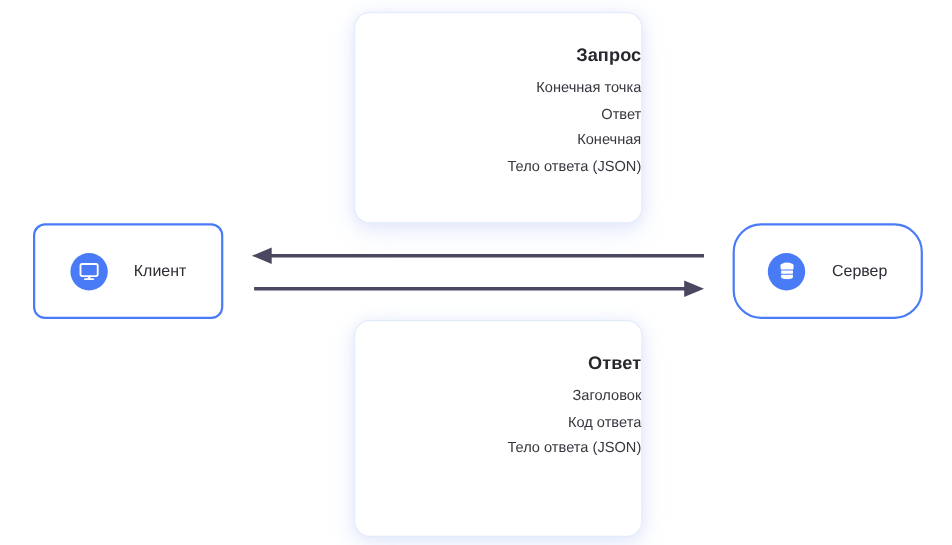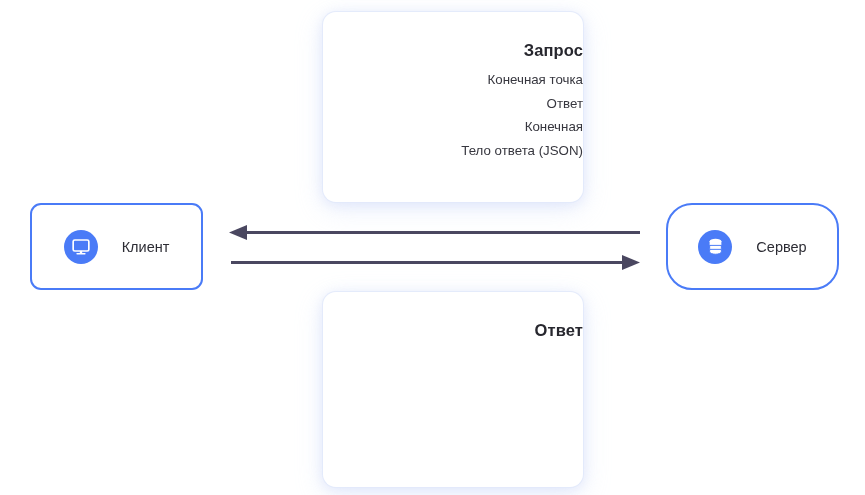--- a/index.html
+++ b/index.html
@@ -127,20 +127,25 @@
     <div class="card-lines">
       <div class="card-line">Конечная точка</div>
       <div class="card-line">Ответ</div>
       <div class="card-line">Конечная</div>
       <div class="card-line">Тело ответа (JSON)</div>
     </div>
   </div>
 
   <div class="info-card response">
     <div class="card-title">Ответ</div>
+    <div class="card-lines">
+      <div class="card-line">Заголовок</div>
+      <div class="card-line">Код ответа</div>
+      <div class="card-line">Тело ответа (JSON)</div>
+    </div>
   </div>
 
   <div class="node-box client">
     <div class="node-inner">
       <span class="node-icon">
         <svg width="20" height="20" viewBox="0 0 24 24" aria-hidden="true">
           <rect x="2.6" y="3.6" width="18.8" height="13.2" rx="1.9" fill="none" stroke="#ffffff" stroke-width="2"></rect>
           <rect x="10.6" y="16.6" width="2.8" height="3.1" fill="#ffffff"></rect>
           <rect x="6.4" y="19.1" width="11.2" height="1.9" rx="0.95" fill="#ffffff"></rect>
         </svg>

